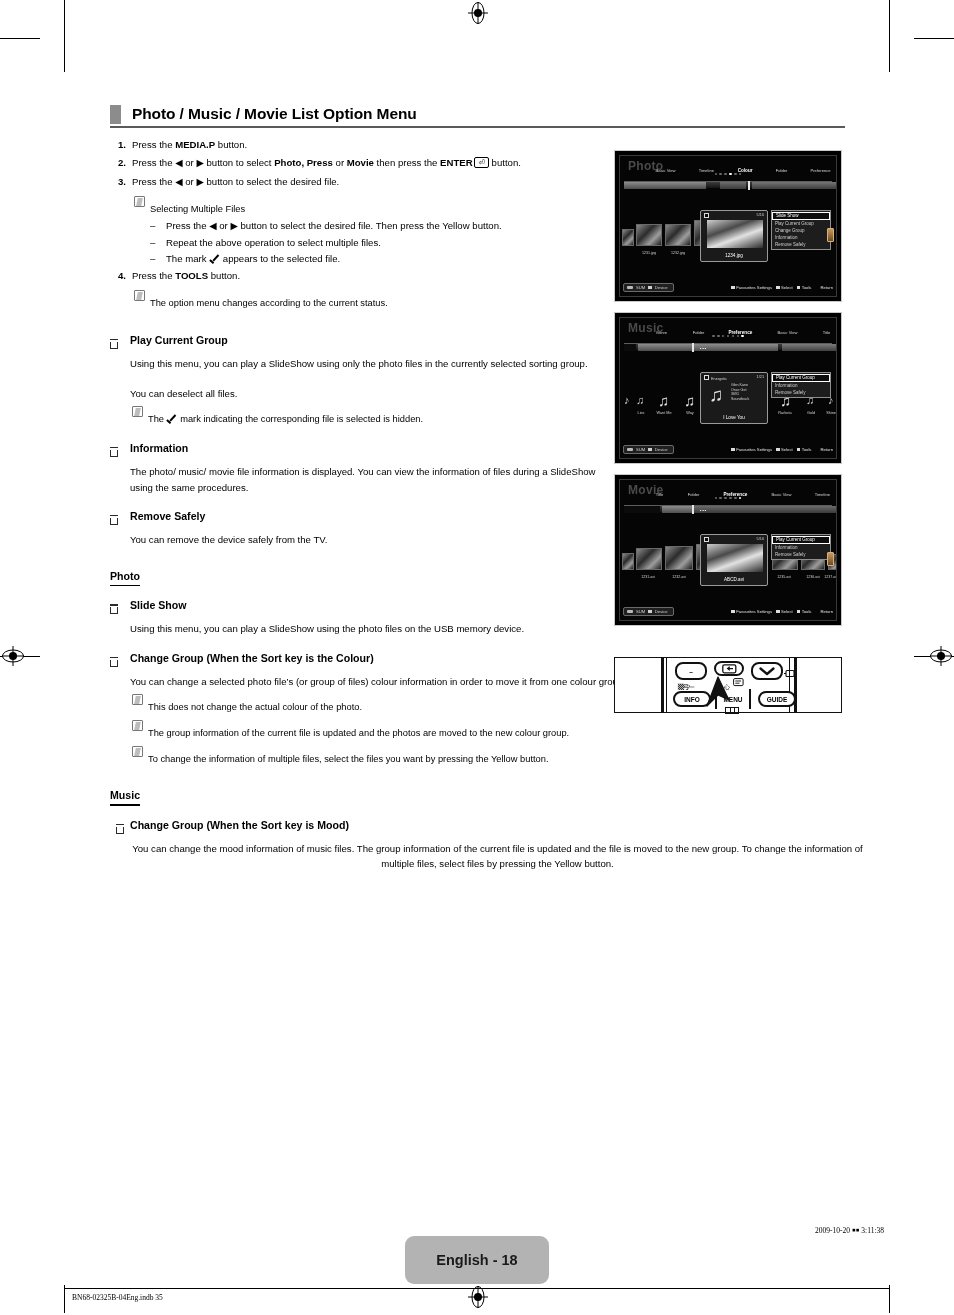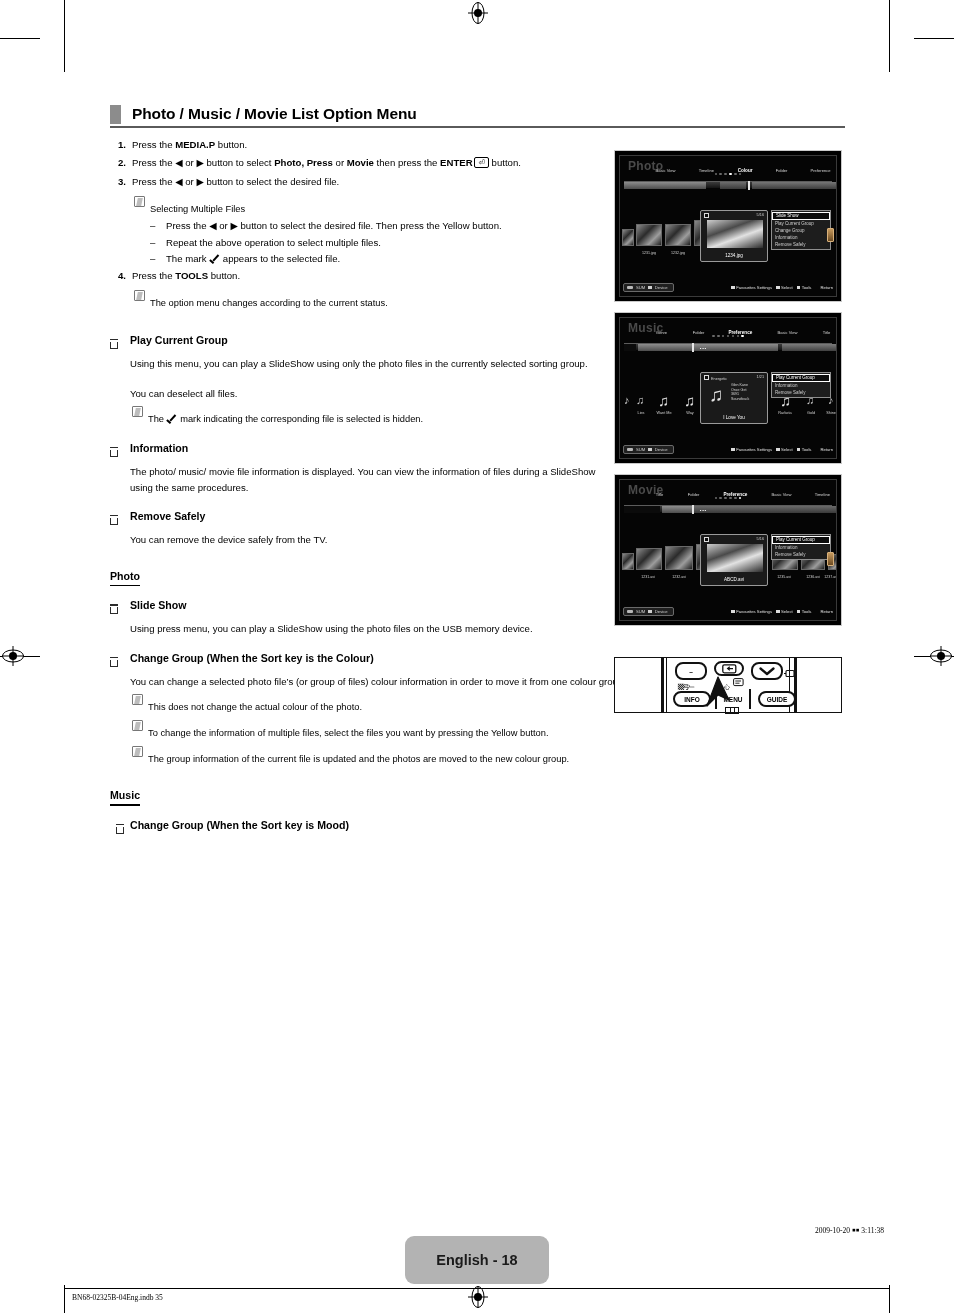--- a/index.html
+++ b/index.html
@@ -385,56 +385,59 @@
       <span>Photo</span>
       <div class="ul"></div>
     </div>
 
     <div class="bsec" style="margin-top:12px;">
       <div class="bhead">
         <div class="sq"><span class="sqglyph"></span></div>
         <h2>Slide Show</h2>
       </div>
       <div class="bbody wide">
-        <p>Using press menu, you can play a SlideShow using the photo files on the USB memory device.</p>
+        <p>Using this menu, you can play a SlideShow using the photo files on the USB memory device.</p>
       </div>
     </div>
 
     <div class="bsec">
       <div class="bhead">
         <div class="sq"><span class="sqglyph"></span></div>
         <h2>Change Group (When the Sort key is the Colour)</h2>
       </div>
       <div class="bbody wide">
         <p>You can change a selected photo file’s (or group of files) colour information in order to move it from one colour group to another.</p>
         <div class="note">
           <div class="nicon"><span class="ico ico-note"></span></div>
           <div class="ntext">This does not change the actual colour of the photo.</div>
         </div>
         <div class="note">
           <div class="nicon"><span class="ico ico-note"></span></div>
-          <div class="ntext">To change the information of multiple files, select the files you want by pressing the Yellow button.</div>
+          <div class="ntext">The group information of the current file is updated and the photos are moved to the new colour group.</div>
         </div>
         <div class="note">
           <div class="nicon"><span class="ico ico-note"></span></div>
-          <div class="ntext">The group information of the current file is updated and the photos are moved to the new colour group.</div>
+          <div class="ntext">To change the information of multiple files, select the files you want by pressing the Yellow button.</div>
         </div>
       </div>
     </div>
 
     
     <div class="stitle" style="margin-top:18px;">
       <span>Music</span>
       <div class="ul"></div>
     </div>
 
     <div class="bsec" style="margin-top:12px;text-align:center;">
       <div class="bhead">
         <div class="sq"><span class="sqglyph"></span></div>
         <h2>Change Group (When the Sort key is Mood)</h2>
+      </div>
+      <div class="bbody wide">
+        <p>You can change the mood information of music files. The group information of the current file is updated and the file is moved to the new group. To change the information of multiple files, select files by pressing the Yellow button.</p>
       </div>
     </div>
 
   </div>
 
   <div class="shots">
 
     <div class="shot">
       <div class="scr">
         <div class="sc-title">Photo</div>

